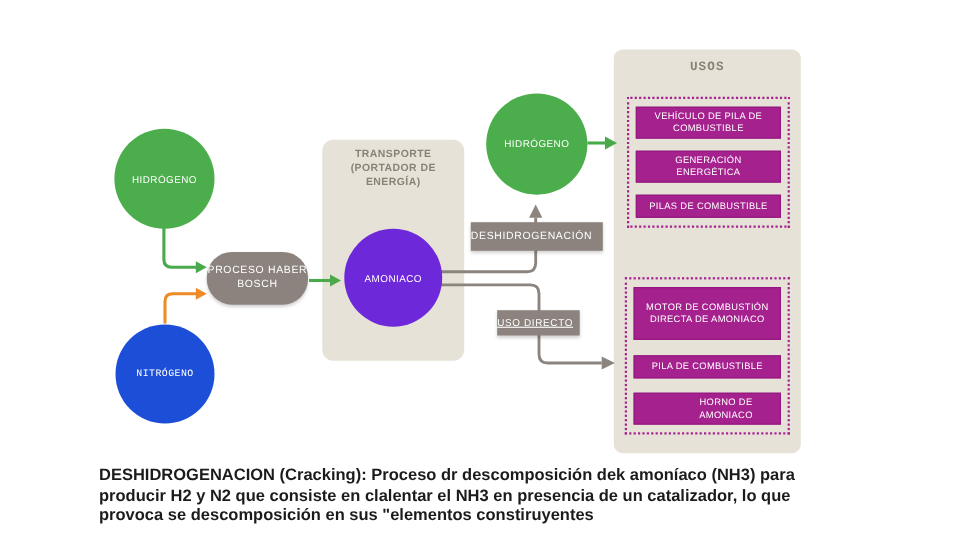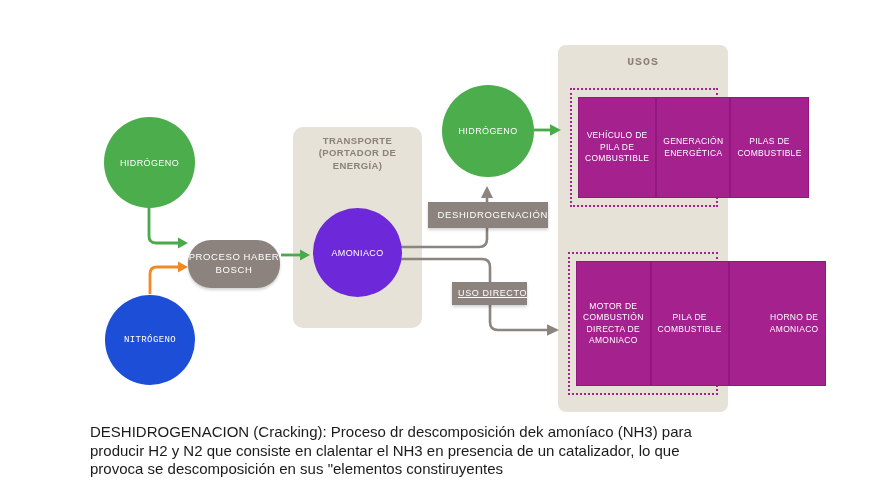--- a/index.html
+++ b/index.html
@@ -19,21 +19,21 @@
   #transport-panel { left:293px; top:127px; width:129px; height:201px; }
   #transport-panel .panel-title {
     padding:8px 6px 0 6px; font-size:9.5px; line-height:1.3;
   }
   #usos-panel { left:558px; top:45px; width:170px; height:367px; border-radius:8px; }
   #usos-panel .panel-title { padding-top:10px; font-size:11.5px; letter-spacing:1px;font-family:Liberation Mono, monospace; }
 
   
   .use-group {
     position:absolute; border:2px dotted #a5228f; z-index:2;
-    display:flex; justify-content:space-between;
+    display:flex; flex-direction:column; justify-content:space-between;
     padding:7px 6px;
   }
   #group-hydrogen-uses { left:570px; top:88px;  width:148px; height:119px; }
   #group-ammonia-uses  { left:568px; top:252px; width:150px; height:143px; }
   .use-box {
     background:#a5218e; border:1px solid #93177e; color:#ffffff;
     display:flex; align-items:center; justify-content:center; text-align:center;
     font-size:8.5px; line-height:1.35; letter-spacing:.3px; padding:2px 6px;
   }
   .use-box.h2 { min-height:28px; }
@@ -46,35 +46,35 @@
     color:#ffffff; font-size:9px; letter-spacing:.4px;
   }
   #hydrogen-left  { left:104px; top:117px; width:91px; height:91px; background:#4bad4b; }
   #nitrogen       { left:105px; top:295px; width:90px; height:90px; background:#1d4ed8;font-family:Liberation Mono, monospace; }
   #ammonia        { left:313px; top:208px; width:89px; height:89px; background:#6d28d9; }
   #hydrogen-right { left:442px; top:85px;  width:92px; height:92px; background:#4bad4b; }
 
   
   .node-box {
     position:absolute; background:#8c837e; color:#ffffff; z-index:3;
-    display:flex; align-items:center; justify-content:flex-end; text-align:center;
+    display:flex; align-items:center; justify-content:flex-start; text-align:center;
     font-size:9.5px; line-height:1.35; letter-spacing:.6px;
     box-shadow:0 2px 3px rgba(0,0,0,.18);
   }
-  #haber-bosch      { left:188px; top:240px; width:92px;  height:48px;border-radius:23px; }
+  #haber-bosch      { left:188px; top:229px; width:92px;  height:48px;border-radius:23px; }
   #dehydrogenation  { left:428px; top:202px; width:120px; height:26px; }
   #direct-use       { left:452px; top:282px; width:75px;  height:23px; font-size:9px;text-decoration:underline; }
 
   
   #flows { position:absolute; left:0; top:0; z-index:2; }
 
   
   #caption {
     position:absolute; left:90px; top:423px; width:680px; z-index:4;
-    font-weight:normal; font-size:15px; line-height:18.5px; color:#1b1b1b;
+    font-weight:bold; font-size:15px; line-height:18.5px; color:#1b1b1b;
   }
 </style>
 </head>
 <body>
 
 <div class="stage">
 
   <div class="panel" id="transport-panel">
     <div class="panel-title">TRANSPORTE (PORTADOR DE ENERGÍA)</div>
   </div>

